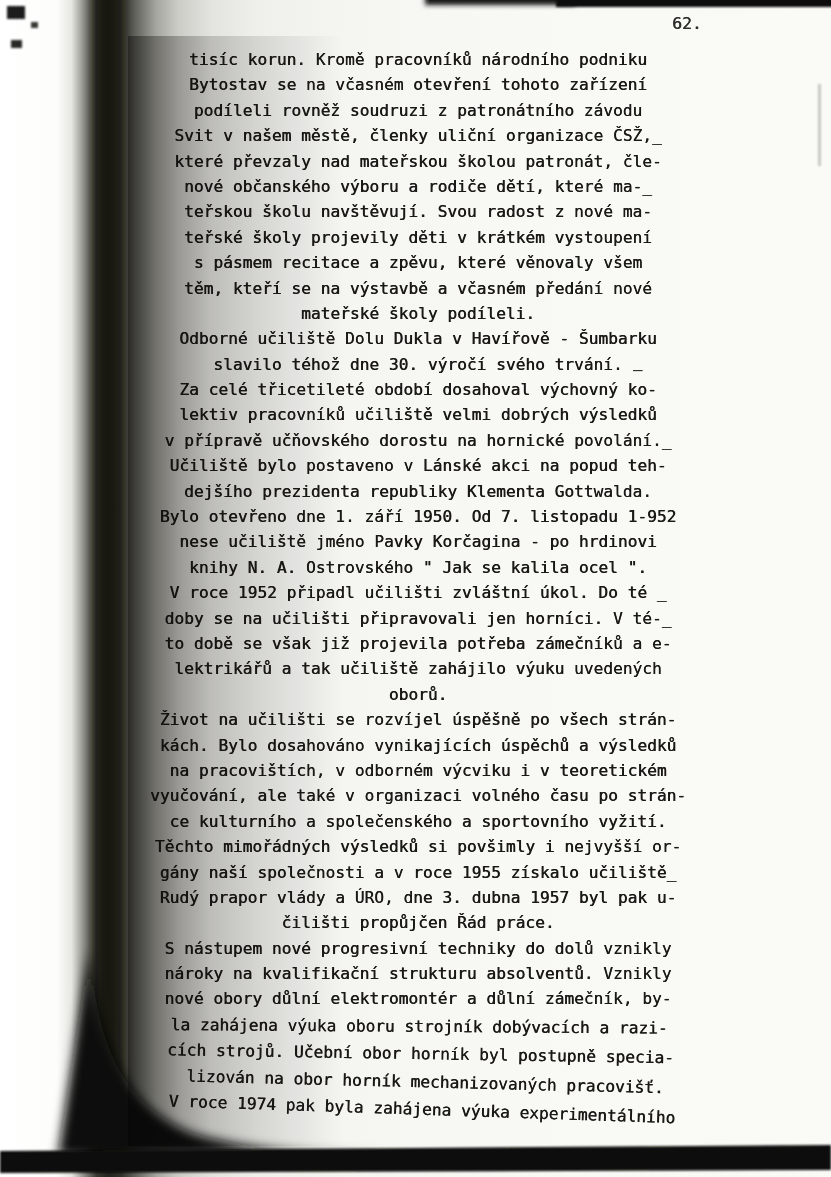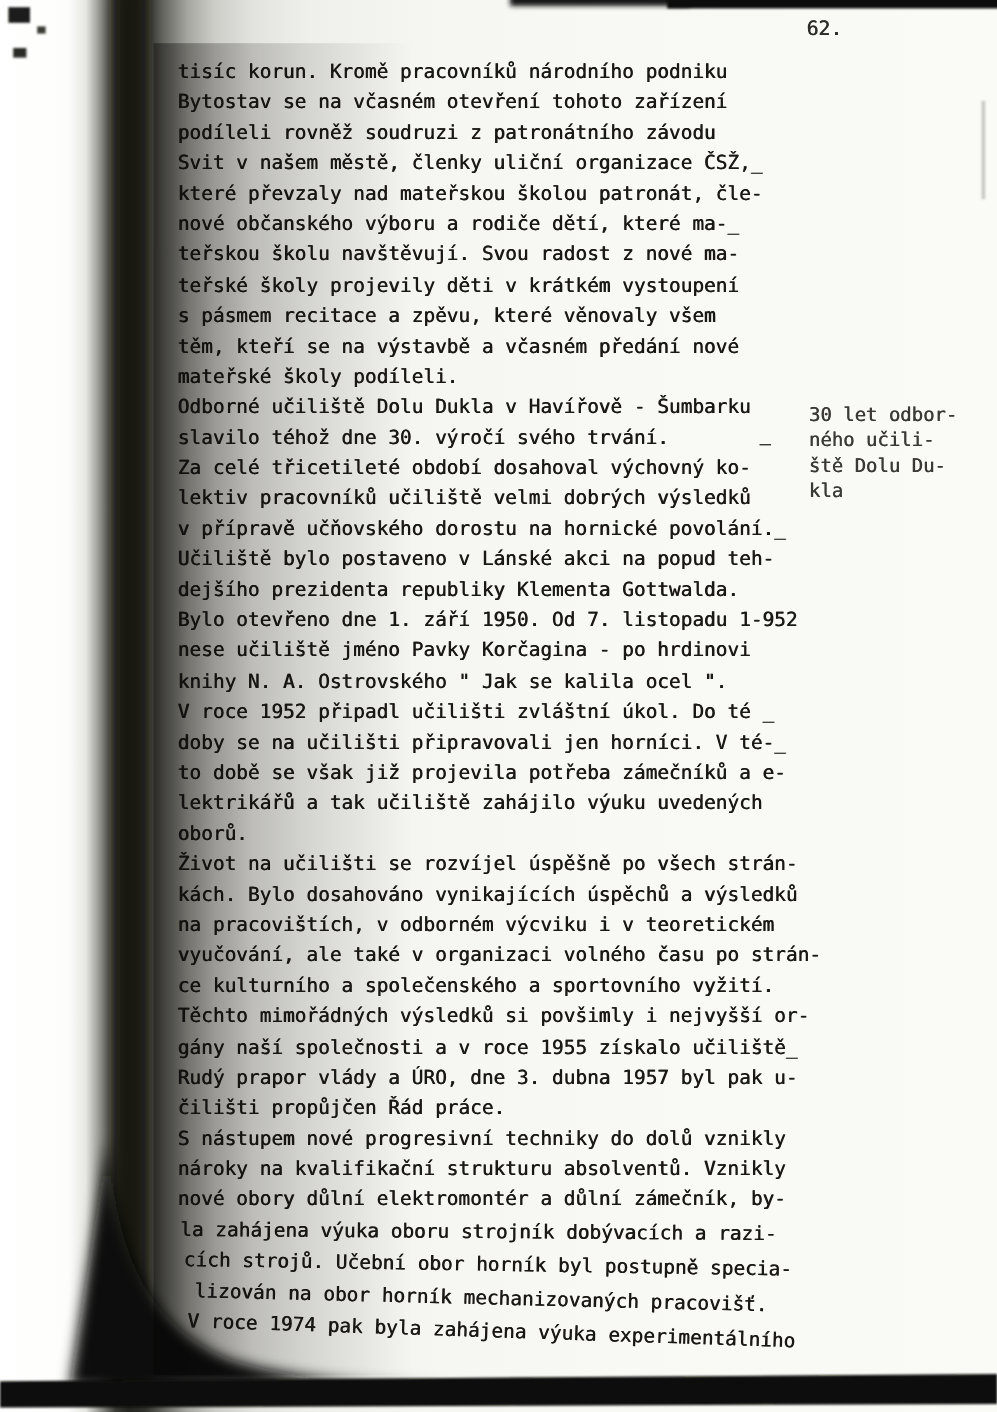--- a/index.html
+++ b/index.html
@@ -1,19 +1,20 @@
 <!DOCTYPE html>
 <html><head>
 <meta charset="utf-8">
 <style>
   html,body{margin:0;padding:0;background:#ffffff;}
   .scan{
     position:relative;width:831px;height:1177px;overflow:hidden;
     background:#ffffff;
     font-family:"DejaVu Sans Mono","Liberation Mono",monospace;
+    text-align:center;
   }
   
   .paper{
     position:absolute;inset:0;
     background:linear-gradient(90deg,
       #ffffff 0%, #fdfdfc 6.8%,
       #e6e6e2 8.6%, #8f8f89 10.1%,
       #3a3a35 11.6%, #242420 13.0%,
       #32322d 14.6%, #6b6b65 16.6%,
       #a6a6a0 18.8%, #cdcdc8 21.5%,
@@ -136,23 +137,17 @@
       <div class="line">čilišti propůjčen Řád práce.</div>
       <div class="line">S nástupem nové progresivní techniky do dolů vznikly</div>
       <div class="line">nároky na kvalifikační strukturu absolventů. Vznikly</div>
       <div class="line">nové obory důlní elektromontér a důlní zámečník, by-</div>
       <div class="line">la zahájena výuka oboru strojník dobývacích a razi-</div>
       <div class="line">cích strojů. Učební obor horník byl postupně specia-</div>
       <div class="line">lizován na obor horník mechanizovaných pracovišť.</div>
       <div class="line">V roce 1974 pak byla zahájena výuka experimentálního</div>
     </div>
 
-  <div class="margin-note">
-      <div class="line">30 let odbor-</div>
-      <div class="line">ného učili-</div>
-      <div class="line">ště Dolu Du-</div>
-      <div class="line">kla</div>
-    </div>
 
   <div class="dash-mark">–</div>
 
   <div class="darken-overlay"></div>
 </div>
 
 </body></html>

